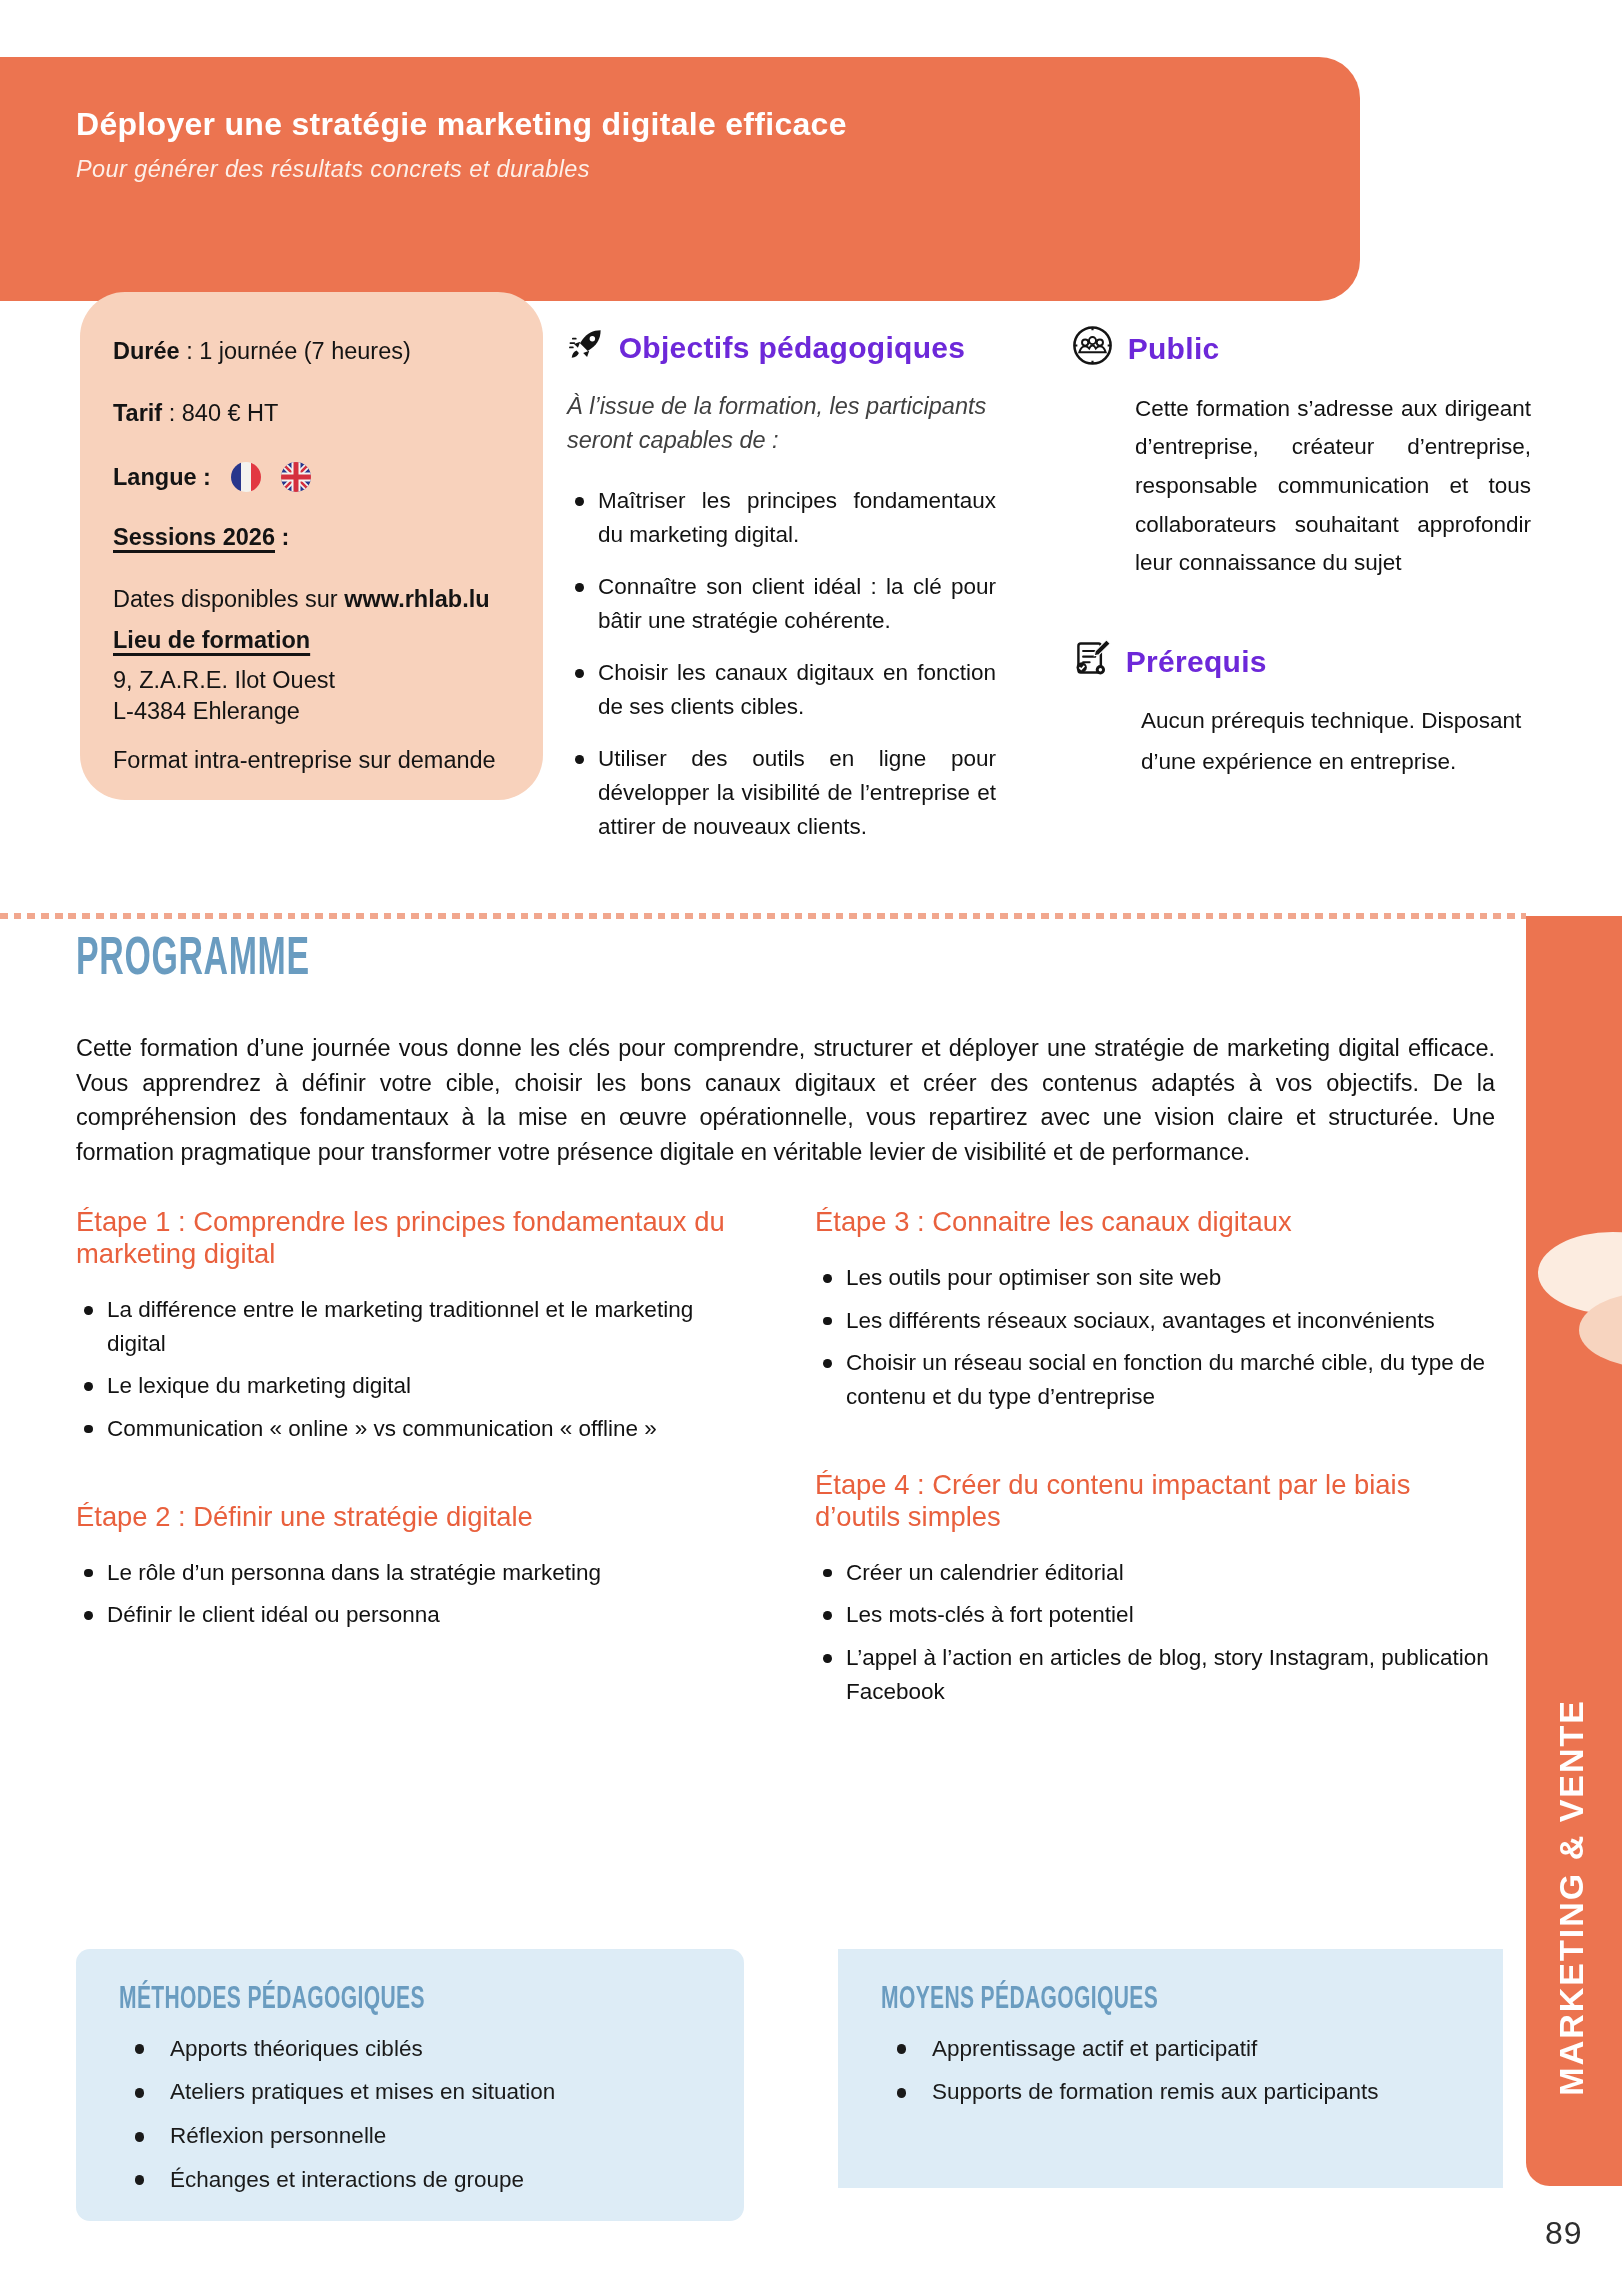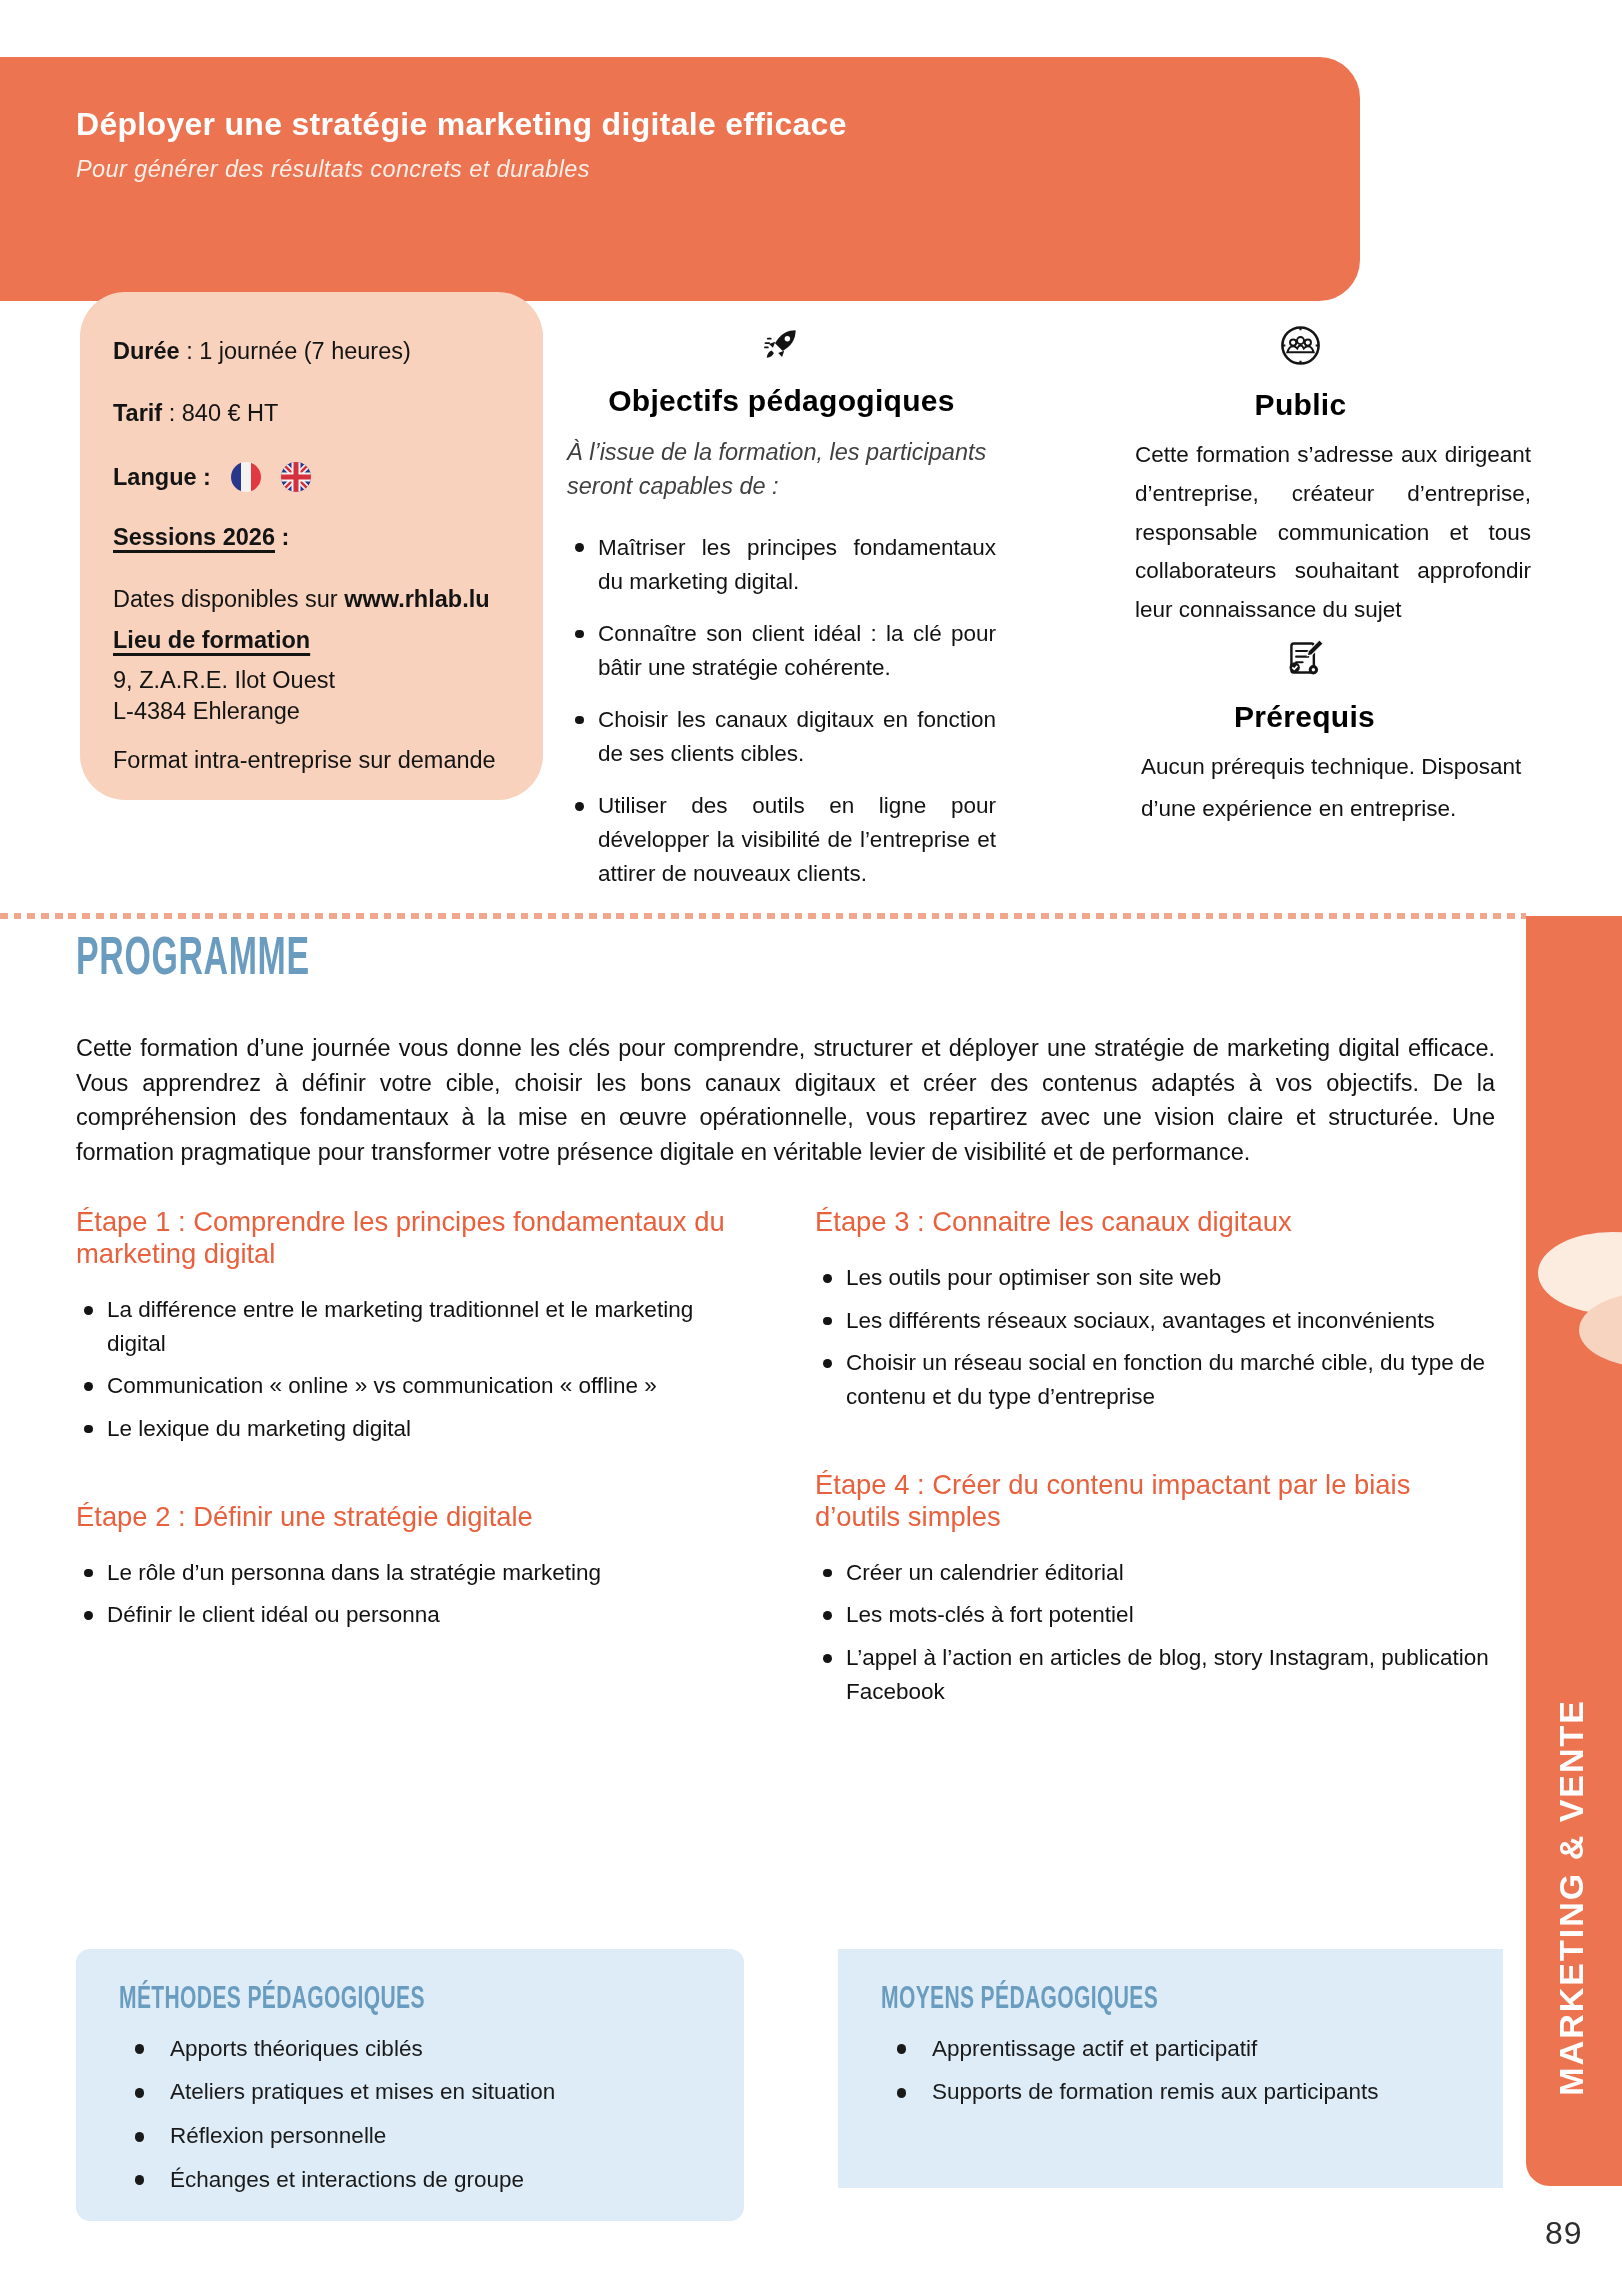--- a/index.html
+++ b/index.html
@@ -32,21 +32,21 @@
   .il.mb-xs{margin-bottom:3.9px;}
   .il.mb-md{margin-bottom:21.6px;}
   .lbl{font-weight:700;}
   .ul{font-weight:700;text-decoration:underline;text-decoration-thickness:2.5px;text-underline-offset:4.9px;}
   .nowrap{white-space:nowrap;}
   .langrow{display:flex;align-items:center;gap:20px;}
   .flag{width:30px;height:30px;border-radius:50%;display:inline-block;flex:0 0 auto;}
   .flag-fr{background:linear-gradient(90deg,#28368c 0 33.4%,#f4f3ef 33.4% 66.6%,#e23842 66.6% 100%);}
 
   
-  .sec-head{display:flex;align-items:center;gap:12.7px;font-size:30px;font-weight:700;color:#000000;letter-spacing:0.3px;flex-direction:column;}
+  .sec-head{display:flex;align-items:center;gap:12.7px;font-size:30px;font-weight:700;color:#6d28d9;letter-spacing:0.3px;}
   .sec-head svg{flex:0 0 auto;}
 
   
   .objectives{left:567px;top:325px;width:429px;}
   .obj-intro{margin-top:17.6px;font-size:23.5px;font-style:italic;line-height:1.45;color:#404040;}
   .dot-list{list-style:none;margin-top:27.4px;}
   .dot-list li{position:relative;padding-left:31px;margin-bottom:18.6px;font-size:22.5px;line-height:1.5;text-align:justify;color:#121212;}
   .dot-list li::before{content:"";position:absolute;left:7.8px;top:12.7px;width:8.8px;height:8.8px;border-radius:50%;background:#141414;}
 
   
@@ -193,22 +193,22 @@
   <div class="abs dotted"></div>
 
   <div class="abs prog-head">PROGRAMME</div>
   <p class="abs prog-intro">Cette formation d’une journée vous donne les clés pour comprendre, structurer et déployer une stratégie de marketing digital efficace. Vous apprendrez à définir votre cible, choisir les bons canaux digitaux et créer des contenus adaptés à vos objectifs. De la compréhension des fondamentaux à la mise en œuvre opérationnelle, vous repartirez avec une vision claire et structurée. Une formation pragmatique pour transformer votre présence digitale en véritable levier de visibilité et de performance.</p>
 
   <div class="abs col-left">
     <div class="step">
       <div class="step-title">Étape 1 : Comprendre les principes fondamentaux du marketing digital</div>
       <ul class="dot-list">
         <li>La différence entre le marketing traditionnel et le marketing digital</li>
+        <li>Le lexique du marketing digital</li>
         <li>Communication « online » vs communication « offline »</li>
-        <li>Le lexique du marketing digital</li>
       </ul>
     </div>
     <div class="step">
       <div class="step-title">Étape 2 : Définir une stratégie digitale</div>
       <ul class="dot-list">
         <li>Le rôle d’un personna dans la stratégie marketing</li>
         <li>Définir le client idéal ou personna</li>
       </ul>
     </div>
   </div>

